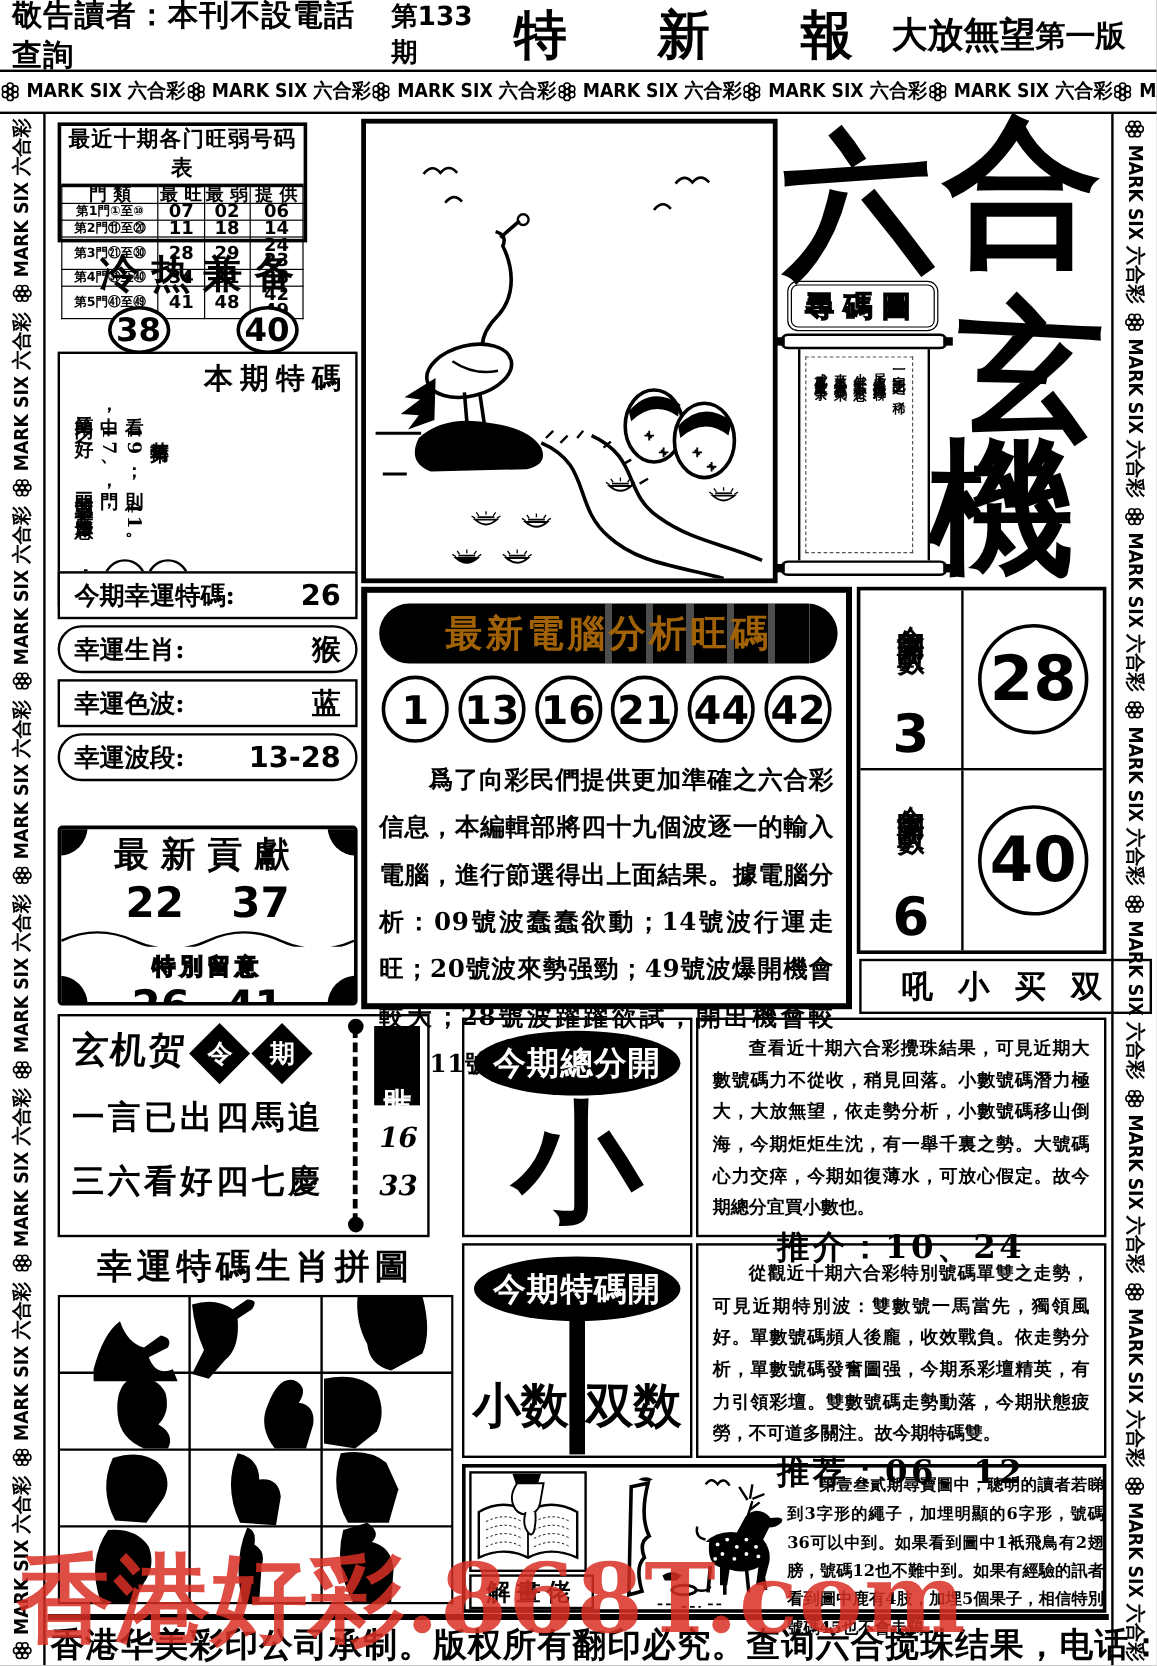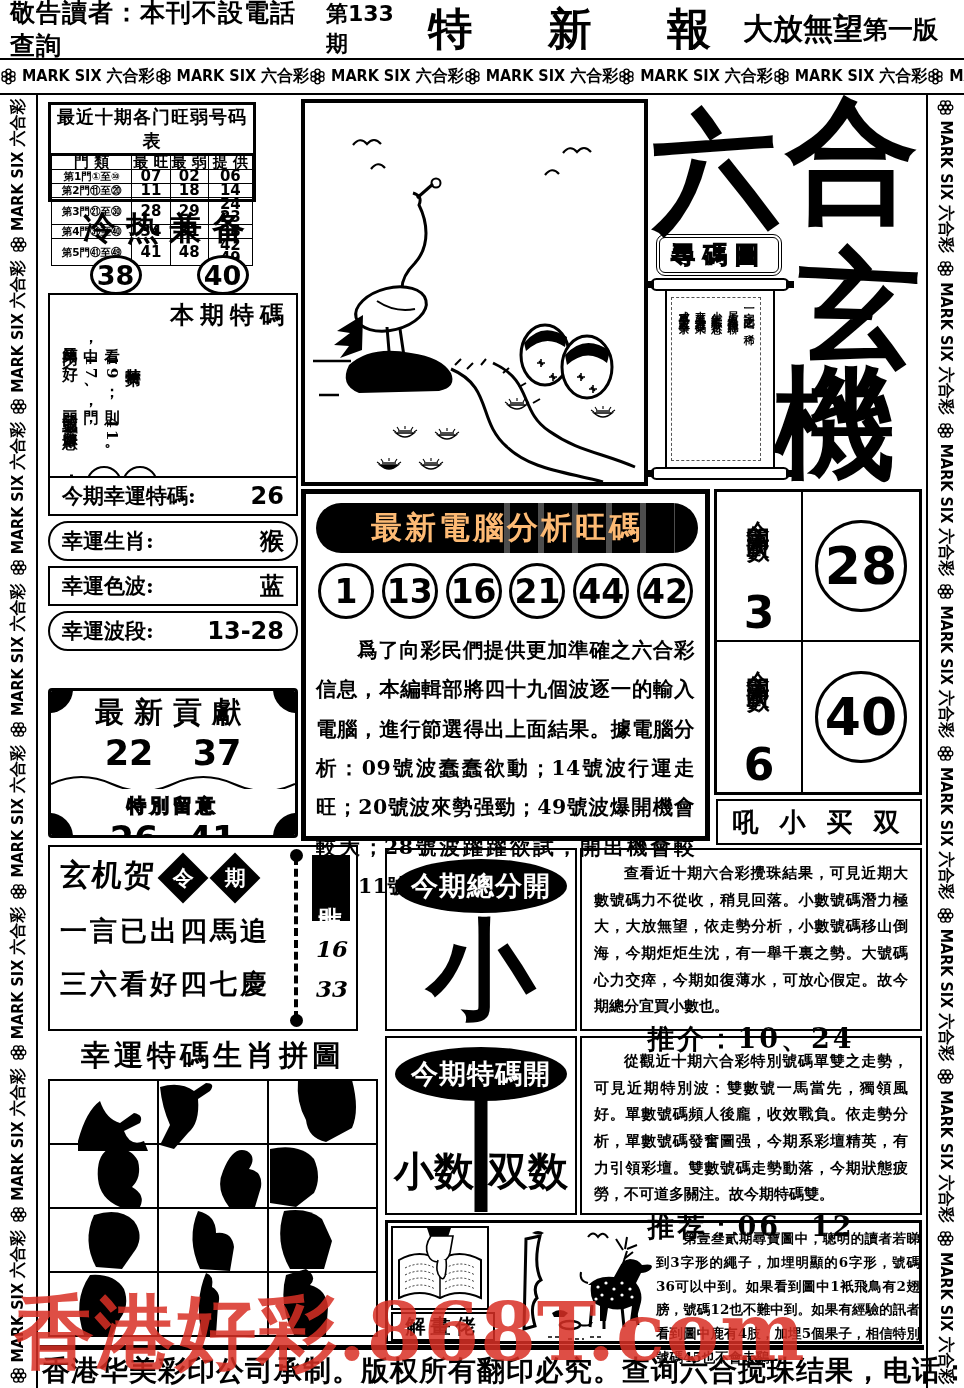--- a/index.html
+++ b/index.html
@@ -86,21 +86,21 @@
   .puzzle-title { font-family:"DejaVu Serif", serif; font-size:29px; font-weight:900; letter-spacing:4px; text-align:center; }
   .puzzle-grid { margin-top:3px; display:block; }
 
   
   .picture { left:301px; top:99px; width:347px; height:387px; border:4px solid #000; background:#fff; }
 
   
   .analysis { left:301px; top:489px; width:409px; height:352px; border:5px solid #000; padding:7px 10px; }
   .analysis-title { position:relative; margin:2px auto 8px; width:382px; height:50px; background:#000; border-radius:26px; display:flex; align-items:center; justify-content:center; overflow:hidden; }
   .analysis-title::before { content:""; position:absolute; left:42%; top:0; width:52%; height:100%; background:repeating-linear-gradient(90deg, transparent 0 28px, rgba(255,255,255,.30) 28px 34px); }
-  .analysis-title span { position:relative; color:#fdba74; font-size:31px; font-weight:900; letter-spacing:3px; font-family:"DejaVu Serif", serif; }
+  .analysis-title span { position:relative; color:#a16207; font-size:31px; font-weight:900; letter-spacing:3px; font-family:"DejaVu Serif", serif; }
   .analysis-nums { display:flex; justify-content:space-between; padding:2px 2px; }
   .analysis-nums .cnum { width:56px; height:56px; border-width:3px; font-size:33px; font-weight:700; }
   .analysis-para { margin-top:10px; font-family:"DejaVu Serif", serif; font-size:20.5px; font-weight:600; line-height:1.92; text-align:justify; text-indent:2em; letter-spacing:0.5px; }
 
   
   .hexchar { position:absolute; font-family:"DejaVu Serif", serif; font-weight:900; line-height:1; }
   .hex1 { left:650px; top:106px; font-size:128px; transform:rotate(-4deg); }
   .hex2 { left:786px; top:94px; font-size:132px; }
   .hex3 { left:797px; top:246px; font-size:122px; transform:rotate(3deg); }
   .hex4 { left:774px; top:362px; font-size:122px; }
@@ -119,21 +119,21 @@
   .stat-cell { position:relative; height:150px; display:flex; }
   .stat-cell.first { border-bottom:2px solid #000; }
   .stat-left { width:86px; border-right:2px solid #000; position:relative; }
   .stat-labels { writing-mode:vertical-rl; height:100px; margin:10px auto 0; display:flex; font-family:"DejaVu Serif", serif; font-size:23px; font-weight:800; letter-spacing:4px; }
   .stat-labels div { margin:0 5px; }
   .stat-count { position:absolute; left:0; bottom:2px; width:100%; text-align:center; font-size:44px; font-weight:600; }
   .stat-right { flex:1; display:flex; align-items:center; justify-content:center; }
   .stat-right .cnum { width:92px; height:92px; border-width:3px; font-size:52px; font-weight:700; }
 
   
-  .howl-title { left:716px; top:799px; width:206px; height:46px; border:2px solid #000; display:flex; align-items:center; justify-content:center; font-family:"DejaVu Serif", serif; font-size:26px; font-weight:700; letter-spacing:6px; }
+  .howl-title { left:716px; top:799px; width:244px; height:46px; border:2px solid #000; display:flex; align-items:center; justify-content:center; font-family:"DejaVu Serif", serif; font-size:26px; font-weight:700; letter-spacing:6px; }
   .para-box { border:2px solid #000; padding:10px 12px 2px; }
   .howl-box { left:580px; top:848px; width:342px; height:183px; }
   .oe-box   { left:580px; top:1036px; width:342px; height:179px; }
   .para-box p { font-family:"DejaVu Serif", serif; font-size:15px; font-weight:600; line-height:1.78; text-align:justify; text-indent:2em; }
   .para-tip { font-family:"DejaVu Serif", serif; font-size:27px; font-weight:700; text-align:center; letter-spacing:3px; margin-top:1px; }
 
   
   .open-box { border:2px solid #000; text-align:center; }
   .total-open { left:385px; top:848px; width:192px; height:183px; }
   .special-open { left:385px; top:1036px; width:192px; height:179px; }

